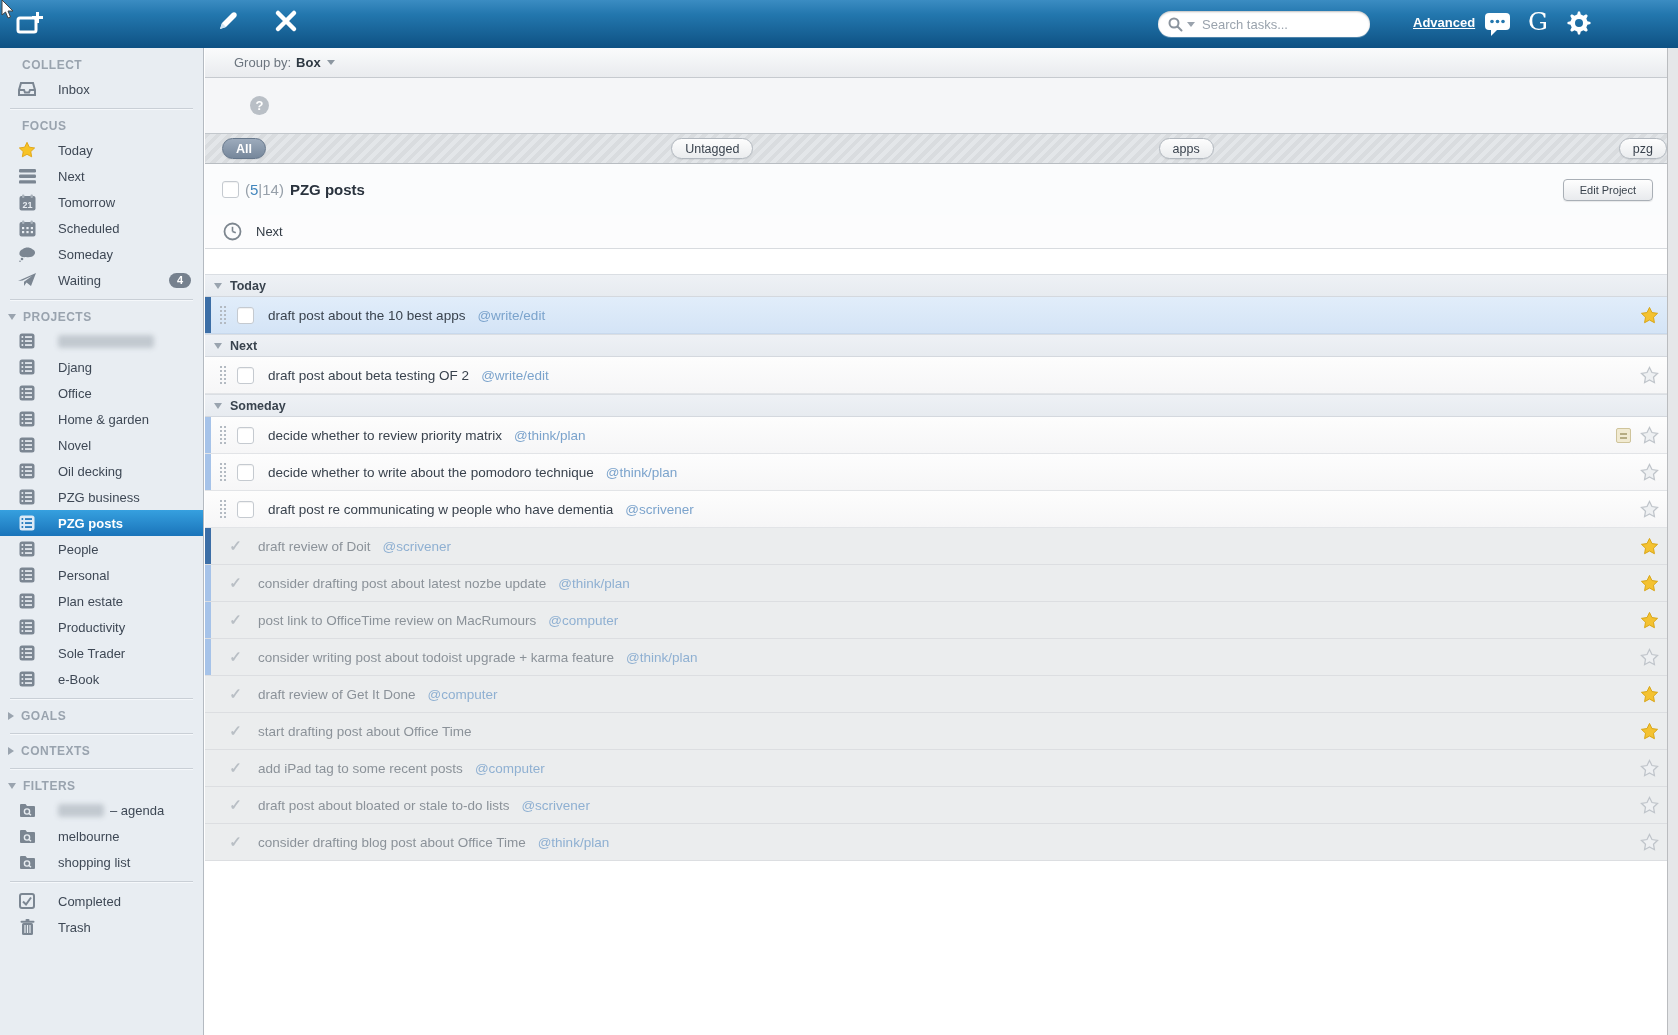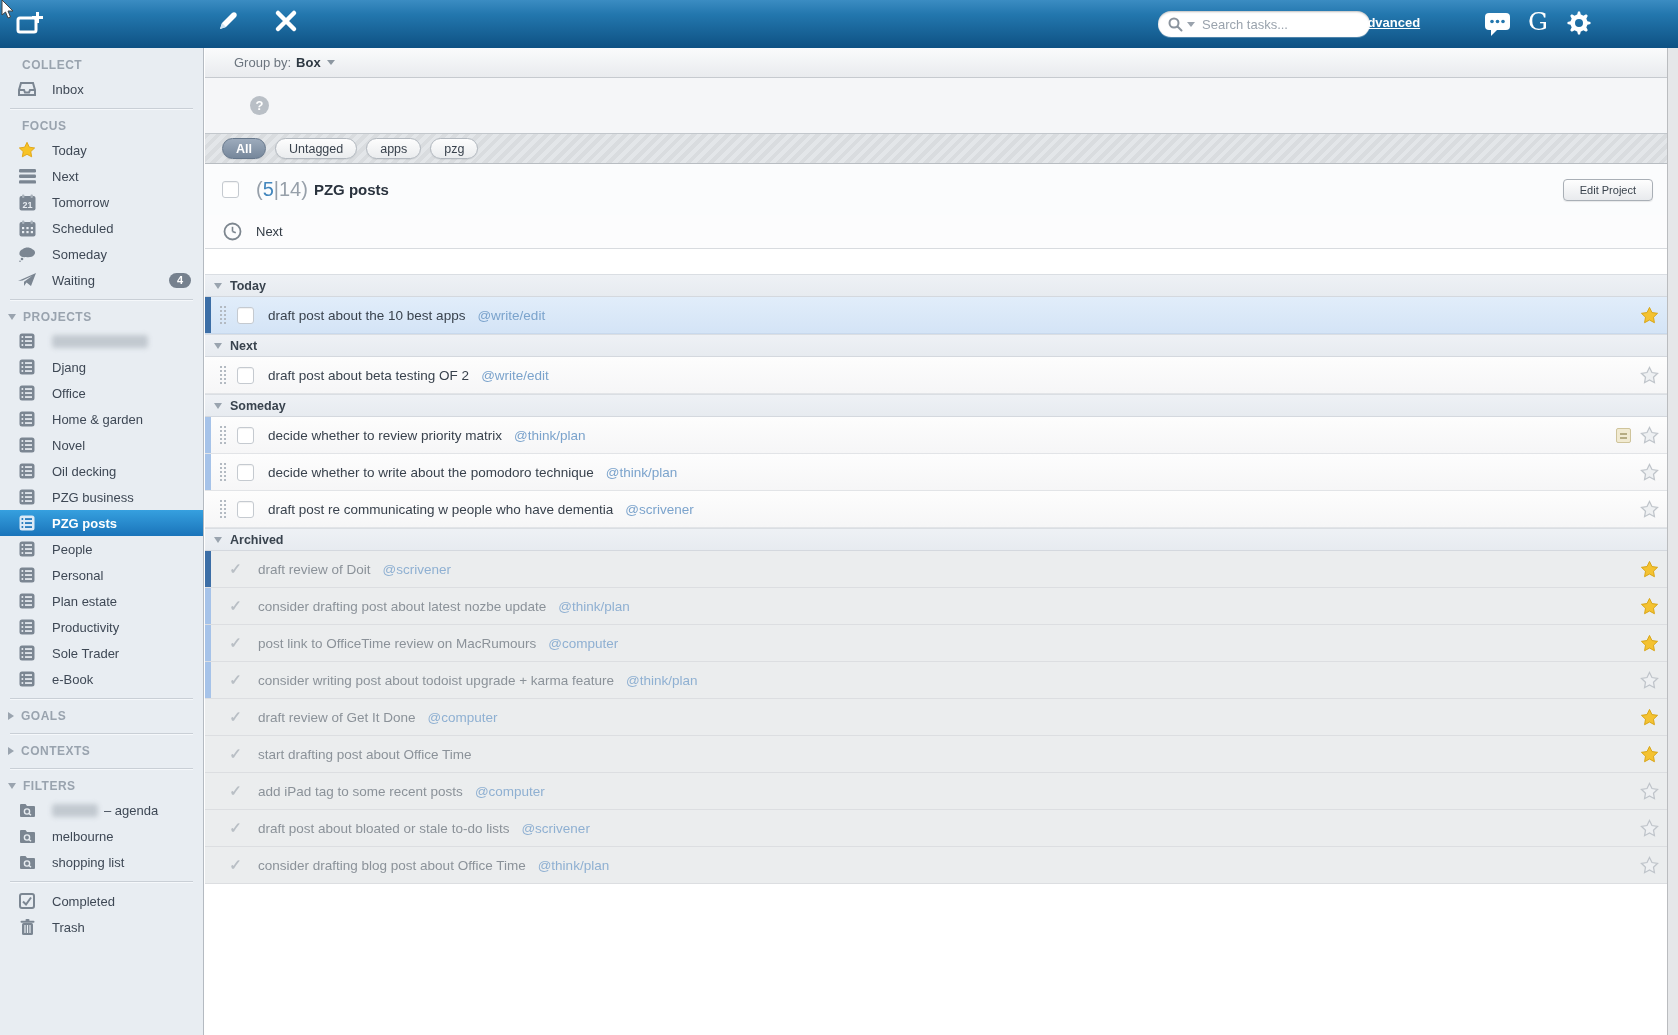--- a/index.html
+++ b/index.html
@@ -15,39 +15,39 @@
   .pencil-btn { left:216px; }
   .close-btn { left:274px; }
   .search-pill { position:absolute; left:1158px; top:11px; width:212px; height:26px; background:#fff;
     border-radius:13px; display:flex; align-items:center; padding:0 10px;
     box-shadow:inset 0 1px 2px rgba(0,0,0,.25), 0 1px 0 rgba(255,255,255,.25); }
   .search-pill input { border:none; outline:none; background:transparent; font-size:13px; color:#333;
     margin-left:7px; width:150px; font-family:"Liberation Sans", sans-serif; }
   .search-pill input::placeholder { color:#9aa3ad; }
   .search-caret { width:0; height:0; border-left:4px solid transparent; border-right:4px solid transparent;
     border-top:5px solid #9aa3ad; margin-left:4px; }
-  .advanced-link { position:absolute; left:1358px; top:15px; color:#fff; font-size:13px; font-weight:bold;
+  .advanced-link { position:absolute; left:1413px; top:15px; color:#fff; font-size:13px; font-weight:bold;
     text-decoration:underline; }
   .chat-btn { left:1484px; top:11px; }
   .g-btn { left:1528px; top:7px; font-family:"DejaVu Serif", serif; font-size:25px; color:#fff; }
   .gear-btn { left:1565px; top:10px; }
 
   
   .sidebar { position:absolute; top:48px; left:0; width:204px; height:1017px;
     background:#e8edf2; border-right:1px solid #b4bac1; padding-top:6px; }
   .side-title { height:22px; display:flex; align-items:center; padding-left:22px;
     font-size:12px; font-weight:bold; color:#99a3ae; letter-spacing:.5px; }
   .side-title.arrowed { padding-left:8px; }
   .twisty { width:0; height:0; margin-right:7px; }
   .twisty.down { border-left:4px solid transparent; border-right:4px solid transparent; border-top:6px solid #9aa4af; }
   .twisty.right { border-top:4px solid transparent; border-bottom:4px solid transparent; border-left:6px solid #9aa4af; }
   .side-item { display:flex; align-items:center; height:26px; padding-left:18px; font-size:13px;
     color:#3e4855; cursor:default; }
   .side-item .icn { width:18px; height:18px; display:flex; align-items:center; justify-content:center;
-    color:#7b8692; margin-right:16px; flex:none; }
+    color:#7b8692; margin-right:22px; flex:none; }
   .side-item.selected { background:linear-gradient(#36a0df,#1a74ba); color:#fff; font-weight:bold; }
   .side-item.selected .icn { color:#dceaf6; }
   .side-div { height:1px; background:#c9cfd6; box-shadow:0 1px 0 #f5f8fb; margin:6px 10px; }
   .badge { margin-left:auto; margin-right:12px; background:#76818e; color:#fff; font-size:11px;
     font-weight:bold; border-radius:9px; padding:2px 8px; line-height:1; }
   .blur-block { display:inline-block; height:13px; border-radius:3px; background:#c2c9d0; filter:blur(2.5px); }
   .blur-project { width:96px; }
   .blur-filter { width:46px; margin-right:6px; }
   .side-footer { position:absolute; bottom:0; left:0; width:203px; height:29px;
     background:linear-gradient(#f0f3f6,#dde2e7); border-top:1px solid #c2c8cf; display:flex; }
@@ -69,30 +69,30 @@
   .quickadd input { width:1157px; height:30px; border:1px solid #c9cdd2; border-radius:5px; padding:0 11px;
     font-size:14px; color:#333; box-shadow:inset 0 1px 2px rgba(0,0,0,.07); outline:none;
     font-family:"Liberation Sans", sans-serif; }
   .quickadd input::placeholder { color:#98a1ab; }
   .help-btn { width:19px; height:19px; border-radius:50%; background:#b9bfc6; color:#fff; border:none;
     font-weight:bold; font-size:13px; display:flex; align-items:center; justify-content:center;
     margin-left:8px; cursor:pointer; }
 
   .tagbar { height:31px; background:repeating-linear-gradient(135deg,#d9dcdf 0 4px,#e3e6e9 4px 8px);
     border-top:1px solid #c2c7cc; border-bottom:1px solid #b8bdc2; display:flex; align-items:center;
-    gap:9px; padding-left:17px; }
+    gap:9px; padding-left:17px;justify-content:space-between; }
   .tag-pill { height:21px; padding:0 13px; border-radius:11px; background:linear-gradient(#fdfdfd,#eaecee);
     border:1px solid #b2b8bf; font-size:12.5px; color:#39424d; display:flex; align-items:center;
     cursor:pointer; box-shadow:0 1px 1px rgba(0,0,0,.06); }
   .tag-pill.selected { background:linear-gradient(#9dabbc,#76879b); border-color:#66778b; color:#fff; font-weight:bold; }
 
   .project-header { height:51px; display:flex; align-items:center; padding:0 14px 0 17px; background:#fbfcfd; }
   .checkbox { width:17px; height:17px; background:#fff; border:1px solid #c5cad0; border-radius:3px;
     box-shadow:inset 0 1px 1px rgba(0,0,0,.06); flex:none; }
-  .counts { margin-left:17px; font-size:20px; color:#97a0aa; }
+  .counts { margin-left:6px; font-size:15px; color:#97a0aa; }
   .count-open { color:#4286bd; }
   .ph-title { margin-left:6px; font-size:15px; font-weight:bold; color:#2a333e; }
   .edit-btn { margin-left:auto; height:22px; padding:0 16px; border:1px solid #a9afb6; border-radius:4px;
     background:linear-gradient(#fefefe,#e8eaed); font-size:11px; color:#39424c; cursor:pointer;
     box-shadow:0 1px 1px rgba(0,0,0,.08); }
 
   .next-bar { height:34px; border-bottom:1px solid #d8dbdf; display:flex; align-items:center;
     padding-left:18px; background:#fcfcfd; }
   .next-bar .clock { color:#7d868f; margin-right:14px; display:flex; }
   .next-bar-label { font-size:13px; color:#333c46; }
@@ -722,24 +722,20 @@
       <a class="task-context" href="#">@scrivener</a>
       <span class="row-right">
         <span class="star empty">
             <svg viewBox="0 0 20 20">
               <path d="M10 1.5 L12.6 6.9 L18.5 7.7 L14.2 11.8 L15.2 17.6 L10 14.8 L4.8 17.6 L5.8 11.8 L1.5 7.7 L7.4 6.9 Z" stroke-width="1.3"></path>
             </svg>
           </span>
       </span>
     </div>
 
-    <div class="group-header">
-      <span class="twisty down"></span>
-      <span class="group-name">Archived</span>
-    </div>
     <div class="task-row done prio-high">
       <span class="prio-bar"></span>
       <span class="done-check">✓</span>
       <span class="task-title">draft review of Doit</span>
       <a class="task-context" href="#">@scrivener</a>
       <span class="row-right">
         <span class="star filled">
             <svg viewBox="0 0 20 20">
               <path d="M10 1.5 L12.6 6.9 L18.5 7.7 L14.2 11.8 L15.2 17.6 L10 14.8 L4.8 17.6 L5.8 11.8 L1.5 7.7 L7.4 6.9 Z" stroke-width="1"></path>
             </svg>

